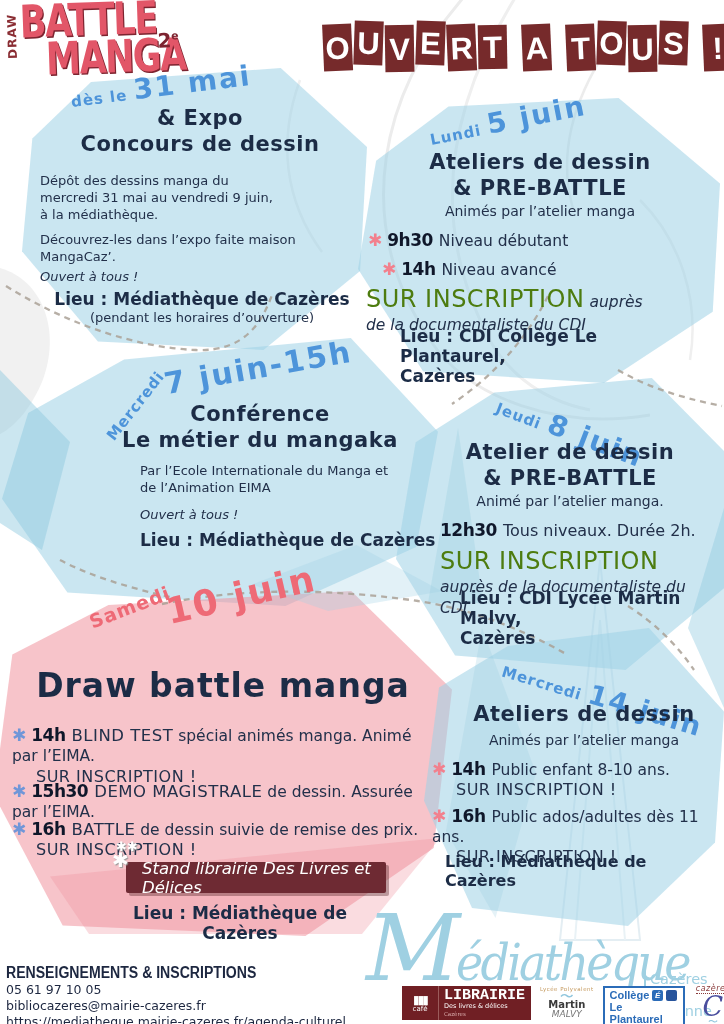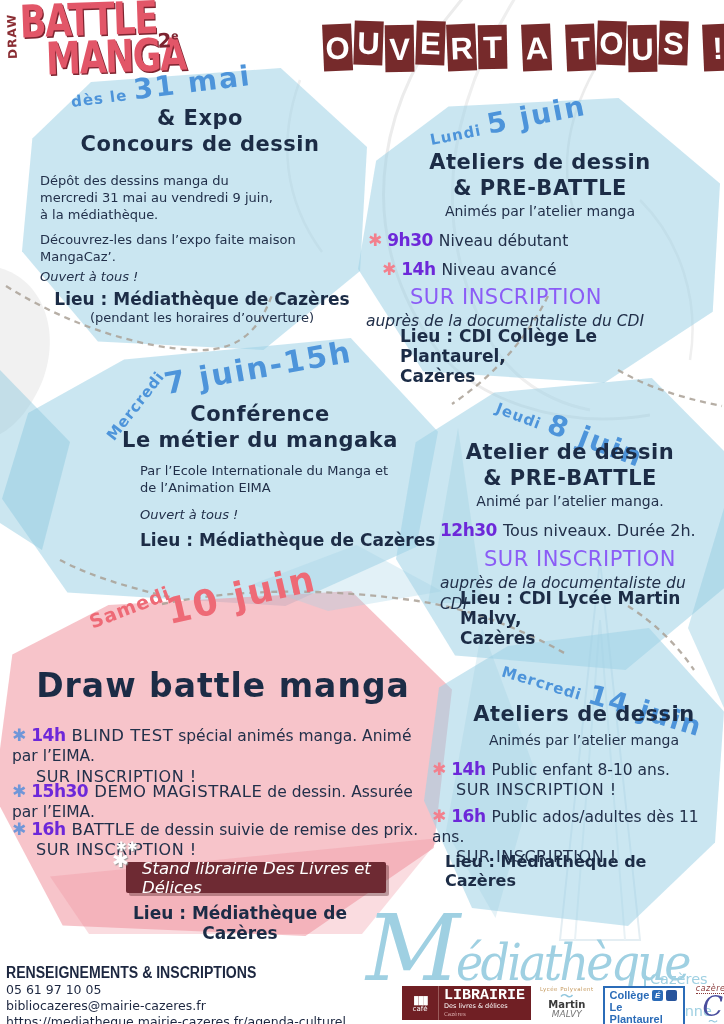--- a/index.html
+++ b/index.html
@@ -48,24 +48,24 @@
           letter-spacing:.5px;}
   .psub{font-size:14px;color:#22304a;text-align:center;margin-top:3px;}
   .body{font-size:13px;line-height:1.32;color:#22304a;}
   .prew{white-space:pre-line;}
   .it{font-style:italic;}
   .lieu{font-weight:bold;font-size:17px;color:#1c2c46;}
   .small-note{font-size:13px;color:#22304a;}
   .item{font-size:15.5px;line-height:1.3;color:#22304a;}
   .ast{font-size:17px;margin-right:5px;font-weight:bold;}
   .ast-pink{color:#f2808d;} .ast-blue{color:#7096d8;}
-  .time{font-weight:bold;color:#6d28d9;font-size:17px;margin-right:6px;letter-spacing:-.5px;}
+  .time{font-weight:bold;color:#0f172a;font-size:17px;margin-right:6px;letter-spacing:-.5px;}
   .caps{font-size:16.5px;color:#22304a;letter-spacing:.5px;}
   .note{margin-left:24px;font-size:16px;letter-spacing:.5px;color:#22304a;}
-  .insc-caps{font-size:21px;letter-spacing:.5px;color:#8b5cf6;margin-left:44px;}
+  .insc-caps{font-size:24px;letter-spacing:.5px;color:#4d7c0f;}
   .insc-it{font-style:italic;font-size:15.5px;color:#22304a;}
 
   .big-title{font-weight:bold;font-size:33px;color:#1c2c46;text-align:center;letter-spacing:1px;}
 
   
   .stand{position:absolute;left:126px;top:862px;width:244px;height:31px;background:#6e2a33;
          border-radius:2px;color:#fff;font-style:italic;font-size:16.5px;display:flex;
          align-items:center;padding-left:16px;z-index:3;box-shadow:3px 3px 0 rgba(70,25,30,.35);}
   .stand-stars{position:absolute;left:112px;top:842px;z-index:4;color:#fff;
                text-shadow:1px 1px 1px #9b9b9b;font-size:13px;line-height:.8;width:30px;text-align:center;}

